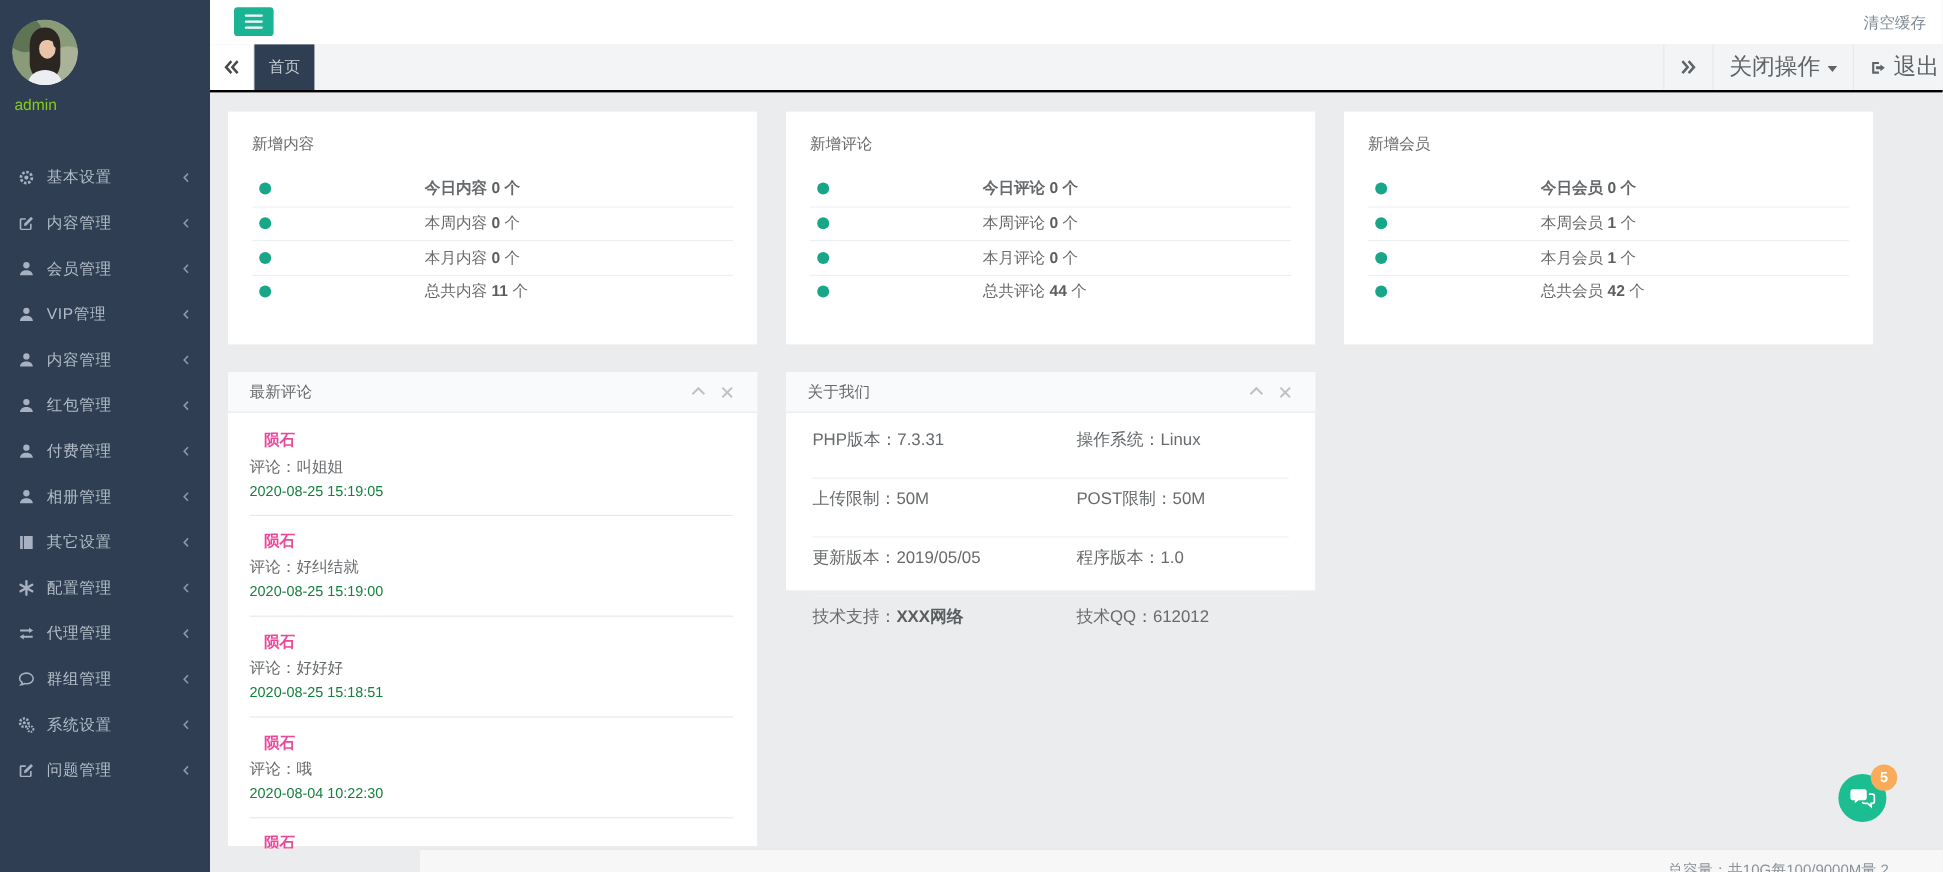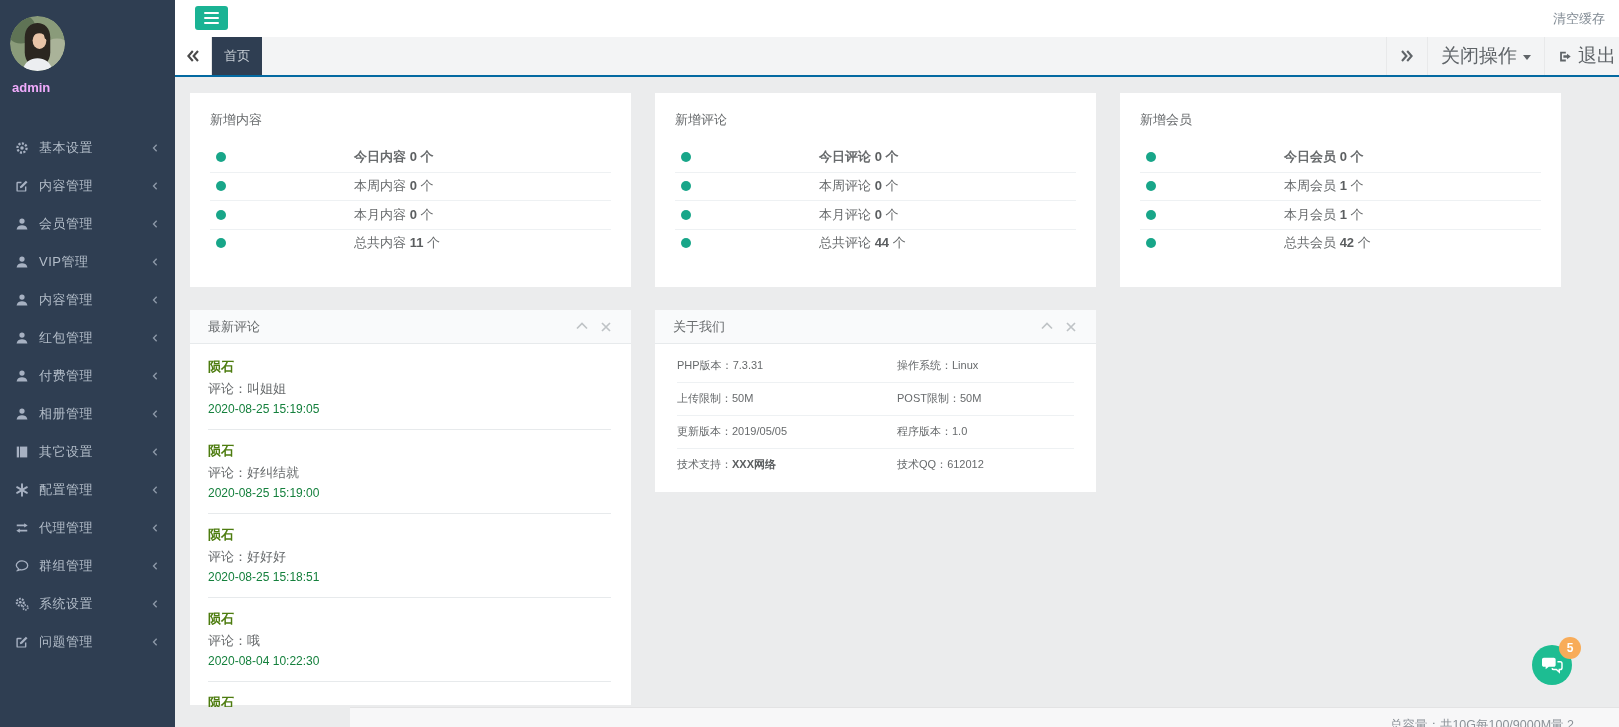--- a/index.html
+++ b/index.html
@@ -3,36 +3,36 @@
 <meta charset="utf-8">
 <style>
   * { margin:0; padding:0; box-sizing:border-box; }
   html,body { width:1619px; height:727px; overflow:hidden; }
   body { position:relative; font-family:"Liberation Sans","DejaVu Sans",sans-serif; background:#ebeced; color:#676a6c; }
 
   
   .sidebar { position:absolute; left:0; top:0; width:175px; height:727px; background:#2f3e52; z-index:5; }
   .profile { padding:16px 0 0 10px; }
   .avatar { width:55px; height:55px; border-radius:50%; overflow:hidden; display:block; }
-  .username { color:#f0abfc; font-weight:bold; font-size:13px; margin:9px 0 0 2px; }
+  .username { color:#84cc16; font-weight:normal; font-size:13px; margin:9px 0 0 2px; }
   .nav { position:absolute; top:129px; left:0; right:0; }
   .nav-item { height:38px; display:flex; align-items:center; padding:0 15px 0 14px; color:#b3bdc9; font-size:13px; font-weight:normal; cursor:pointer; }
   .nav-icon { width:16px; display:flex; justify-content:center; color:#a7b1c2; }
   .nav-label { margin-left:9px; letter-spacing:.5px; }
   .nav-chevron { margin-left:auto; color:#8d98a8; display:flex; }
 
   
   .main { position:absolute; left:175px; top:0; right:0; bottom:0; }
   .topstrip { height:37px; background:#ffffff; position:relative; }
   .hamburger-btn { position:absolute; left:20px; top:6px; width:33px; height:24px; background:#1ab394; border-radius:3px; border:none; display:flex; flex-direction:column; justify-content:center; align-items:center; gap:3px; cursor:pointer; }
   .hamburger-btn i { display:block; width:15px; height:2px; background:#fff; border-radius:1px; }
   .clear-cache { position:absolute; right:14px; top:0; height:37px; display:flex; align-items:center; font-size:13px; color:#808a93; cursor:pointer; }
 
   
-  .tabbar { position:absolute; top:37px; left:0; right:0; height:40px; background:#f3f4f5; border-bottom:2px solid #0369a1; display:flex; align-items:stretch; }
+  .tabbar { position:absolute; top:37px; left:0; right:0; height:40px; background:#f3f4f5; border-bottom:2px solid #000000; display:flex; align-items:stretch; }
   .tab-scroll { width:37px; background:#fff; border-right:1px solid #e7e7e7; display:flex; align-items:center; justify-content:center; color:#4a4a4a; cursor:pointer; }
   .tab-active { background:#2f3e52; color:#c8cfd6; font-size:13px; padding:0 12px; display:flex; align-items:center; cursor:pointer; }
   .tab-spacer { flex:1; }
   .tab-tool { display:flex; align-items:center; gap:6px; padding:0 13px; font-size:19px; color:#5f6468; border-left:1px solid #e8e9ea; cursor:pointer; white-space:nowrap; }
   .tab-tool.logout { margin-right:-10px; }
   .caret { color:#5f6468; margin-top:2px; }
 
   
   .content { position:absolute; top:79px; left:0; right:0; bottom:20px; padding:14px 15px 0; overflow:hidden; }
   .grid3 { display:grid; grid-template-columns:repeat(3,441px); gap:24px; }
@@ -51,27 +51,27 @@
   .panel { background:#fff; }
   .panel-header { height:34px; display:flex; align-items:center; padding:0 20px 0 18px; background:#f9fafb; border-bottom:1px solid #e7eaec; }
   .panel-title { font-size:13px; color:#676a6c; }
   .panel-tools { margin-left:auto; display:flex; gap:13px; color:#bfc3c6; }
   .panel-tools span { display:flex; cursor:pointer; }
 
   .comments-panel { height:395px; }
   .comments-body { padding:2px 20px 0 18px; }
   .comment-item { padding:12px 0 13px; border-bottom:1px solid #e7eaec; }
   .comment-item:last-child { border-bottom:none; }
-  .comment-author { font-size:13px; font-weight:bold; color:#4d7c0f; }
+  .comment-author { font-size:13px; font-weight:bold; color:#ec4899;margin-left:12px; }
   .comment-text { font-size:13px; color:#676a6c; margin-top:4px; }
   .comment-time { font-size:12px; color:#15803d; margin-top:4px; }
 
   .about-panel { height:182px; }
   .about-body { padding:6px 22px 0; }
-  .about-row { display:grid; grid-template-columns:220px 1fr; padding:8px 0 9px; border-bottom:1px solid #eef1f3; font-size:11px; color:#676a6c; }
+  .about-row { display:grid; grid-template-columns:220px 1fr; padding:8px 0 22px; border-bottom:1px solid #eef1f3; font-size:14px; color:#676a6c; }
   .about-row:last-child { border-bottom:none; }
   .about-cell .bold { font-weight:bold; color:#5b5e60; }
 
   
   .footer { position:absolute; left:175px; right:0; bottom:0; height:20px; background:#f7f7f8; border-top:1px solid #e3e3e4; z-index:4; }
   .footer-stats { position:absolute; right:45px; top:9px; font-size:12.5px; color:#8b9197; white-space:nowrap; }
 
   
   .chat-widget { position:absolute; right:47px; bottom:42px; width:40px; height:40px; border-radius:50%; background:#1dbd92; display:flex; align-items:center; justify-content:center; cursor:pointer; z-index:10; }
   .chat-badge { position:absolute; top:-8px; right:-9px; min-width:22px; height:22px; border-radius:50%; background:#f8ac59; color:#fff; font-size:12px; font-weight:bold; display:flex; align-items:center; justify-content:center; }

